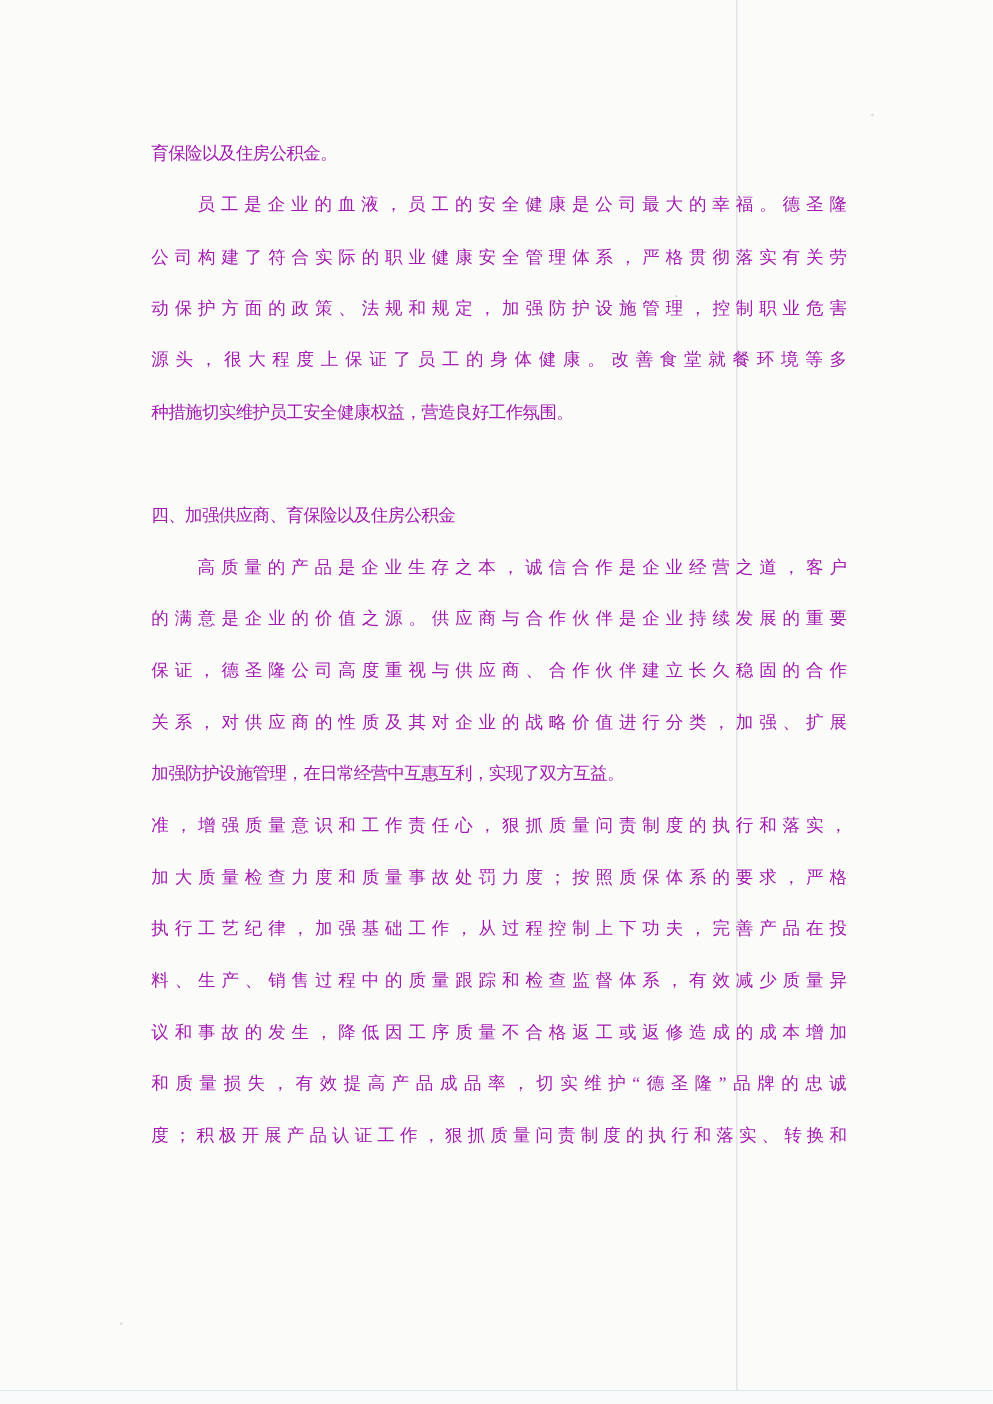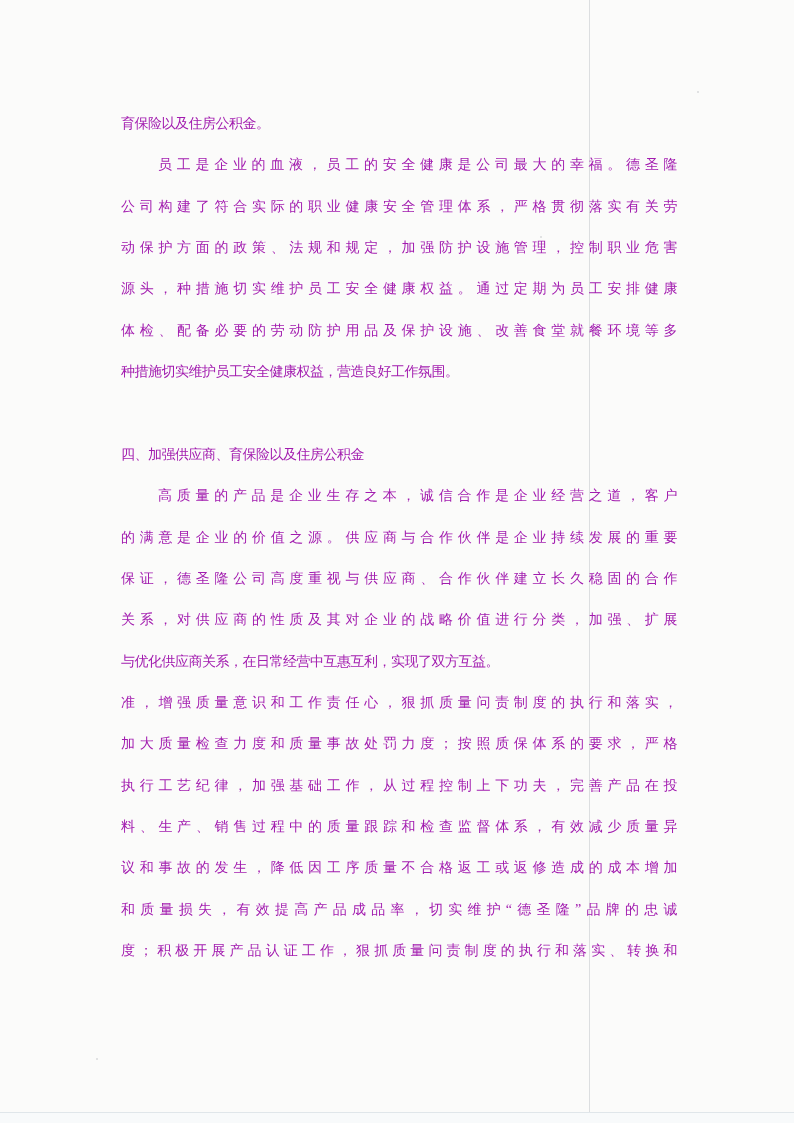--- a/index.html
+++ b/index.html
@@ -70,33 +70,32 @@
   <div class="speck s2"></div>
   <div class="speck s3"></div>
 
   <div class="doc-body">
 
     <div class="ln">育保险以及住房公积金。</div>
 
     <div class="ln full ind">员工是企业的血液，员工的安全健康是公司最大的幸福。德圣隆</div>
     <div class="ln full">公司构建了符合实际的职业健康安全管理体系，严格贯彻落实有关劳</div>
     <div class="ln full">动保护方面的政策、法规和规定，加强防护设施管理，控制职业危害</div>
-    <div class="ln full">源头，种措施切实维护员工安全健康权益。通过定期为员工安排健康</div>
-    <div class="ln full">体检、配备必要的劳动防护用品及保护设施、改善食堂就餐环境等多</div>
+    <div class="ln full">源头，很大程度上保证了员工的身体健康。改善食堂就餐环境等多</div>
     <div class="ln">种措施切实维护员工安全健康权益，营造良好工作氛围。</div>
 
     <div class="ln gap"></div>
 
     <div class="ln head">四、加强供应商、育保险以及住房公积金</div>
 
     <div class="ln full ind">高质量的产品是企业生存之本，诚信合作是企业经营之道，客户</div>
     <div class="ln full">的满意是企业的价值之源。供应商与合作伙伴是企业持续发展的重要</div>
     <div class="ln full">保证，德圣隆公司高度重视与供应商、合作伙伴建立长久稳固的合作</div>
     <div class="ln full">关系，对供应商的性质及其对企业的战略价值进行分类，加强、扩展</div>
-    <div class="ln">与优化供应商关系，在日常经营中互惠互利，实现了双方互益。</div>
+    <div class="ln">加强防护设施管理，在日常经营中互惠互利，实现了双方互益。</div>
 
     <div class="ln full">准，增强质量意识和工作责任心，狠抓质量问责制度的执行和落实，</div>
     <div class="ln full">加大质量检查力度和质量事故处罚力度；按照质保体系的要求，严格</div>
     <div class="ln full">执行工艺纪律，加强基础工作，从过程控制上下功夫，完善产品在投</div>
     <div class="ln full">料、生产、销售过程中的质量跟踪和检查监督体系，有效减少质量异</div>
     <div class="ln full">议和事故的发生，降低因工序质量不合格返工或返修造成的成本增加</div>
     <div class="ln full">和质量损失，有效提高产品成品率，切实维护“德圣隆”品牌的忠诚</div>
     <div class="ln full">度；积极开展产品认证工作，狠抓质量问责制度的执行和落实、转换和</div>
 
   </div>

